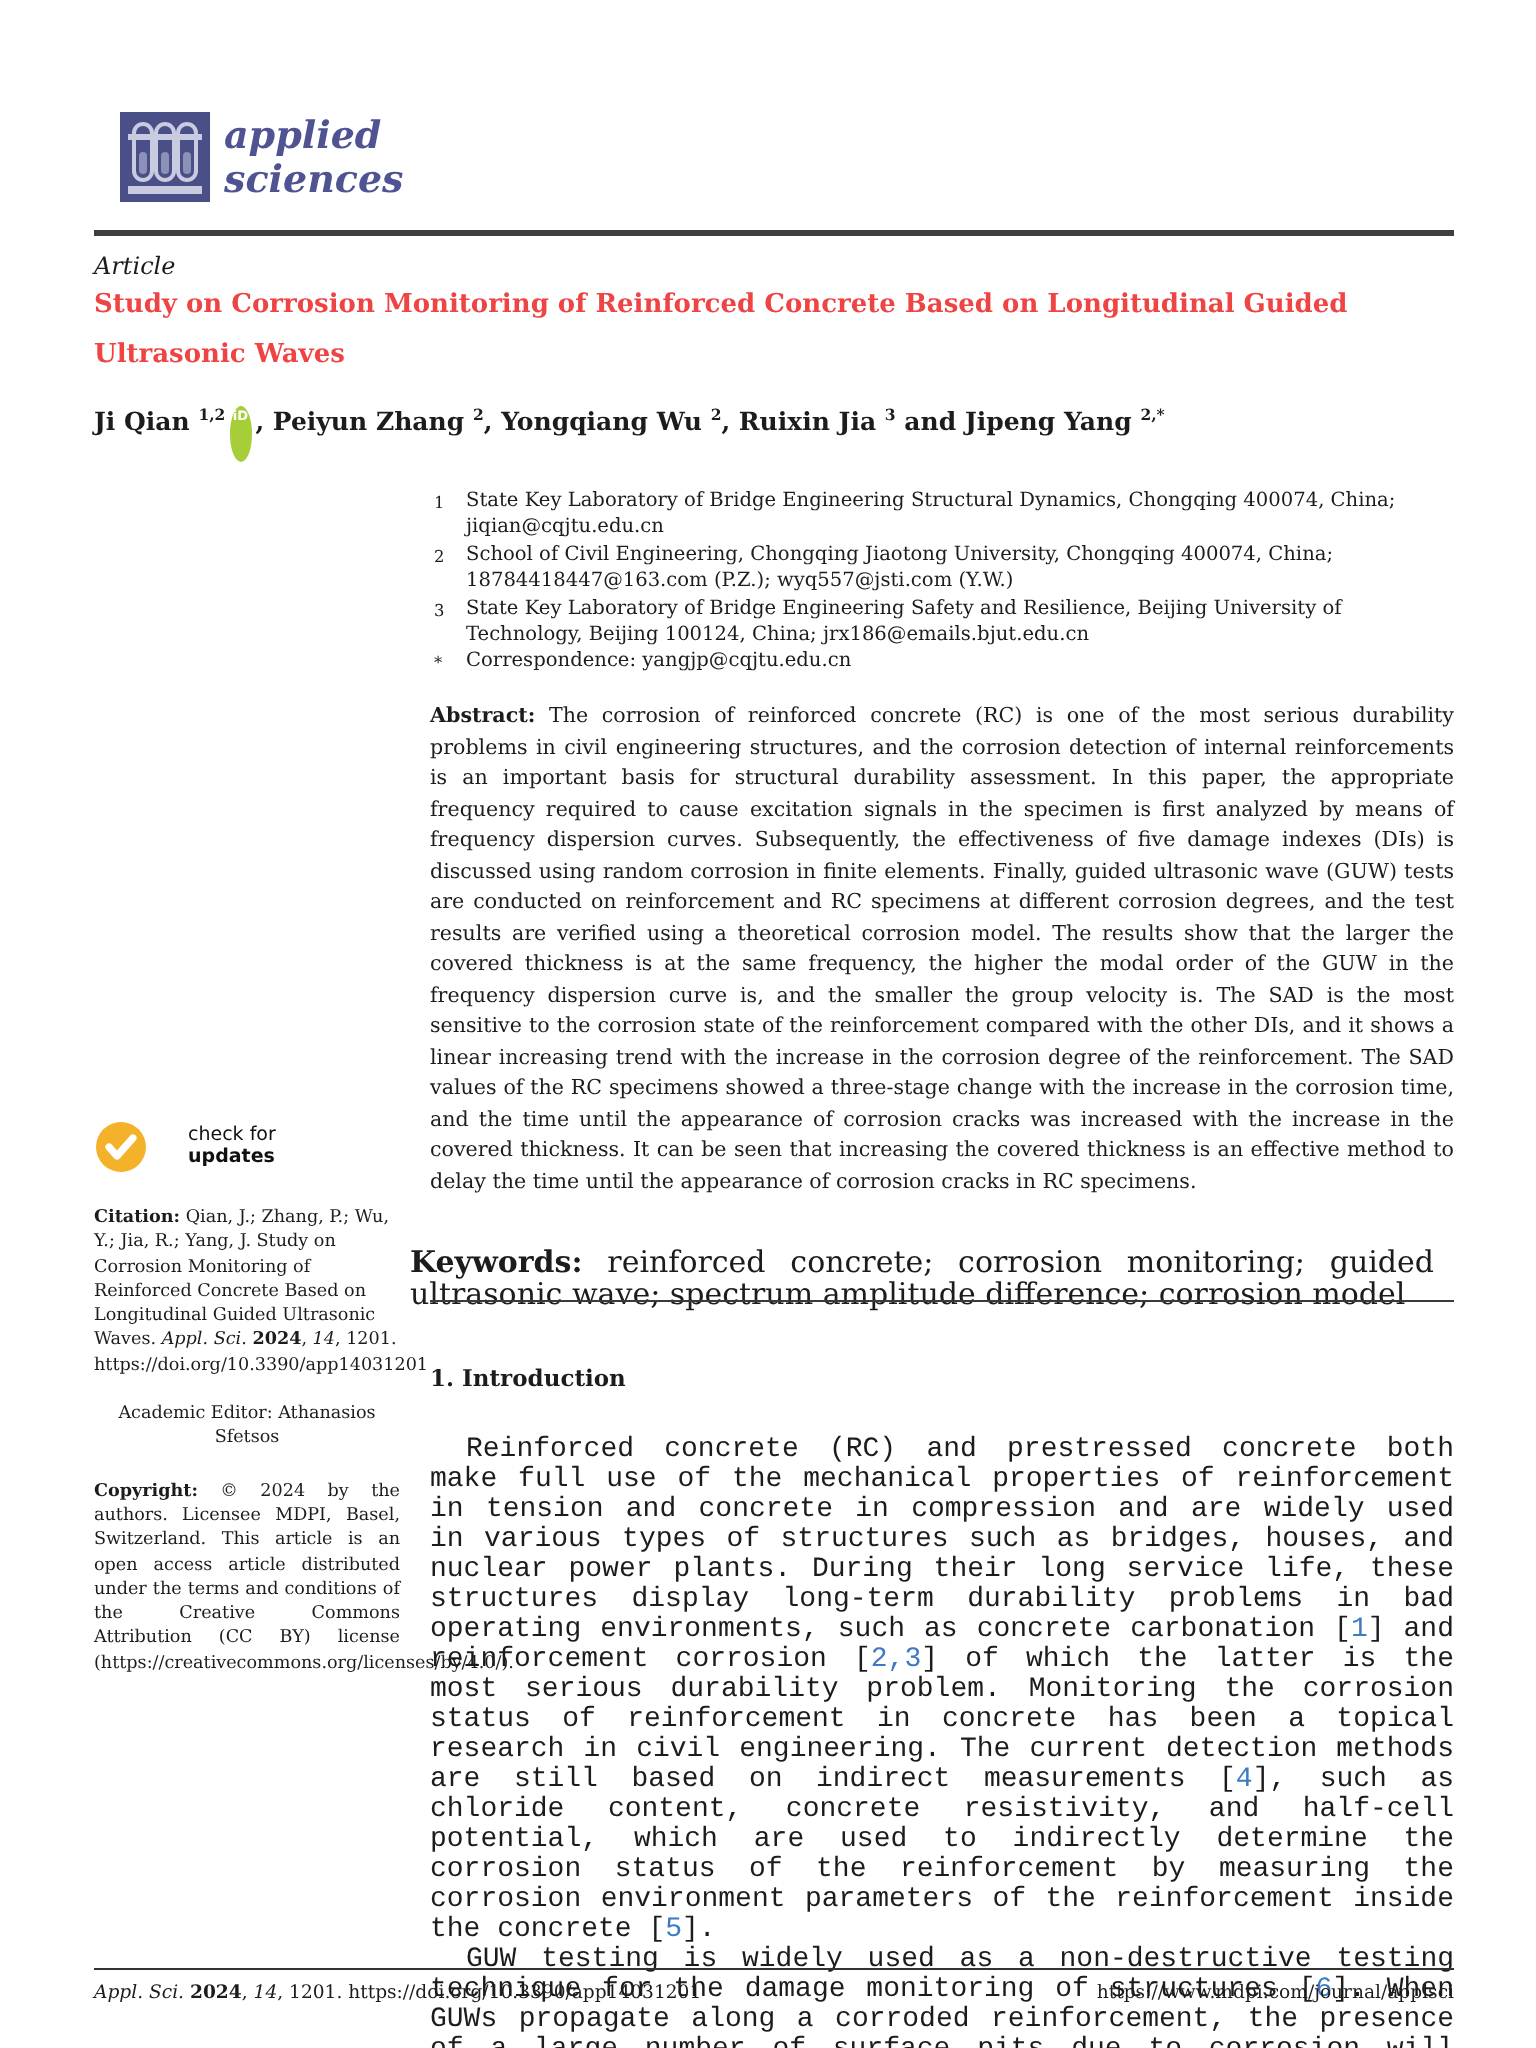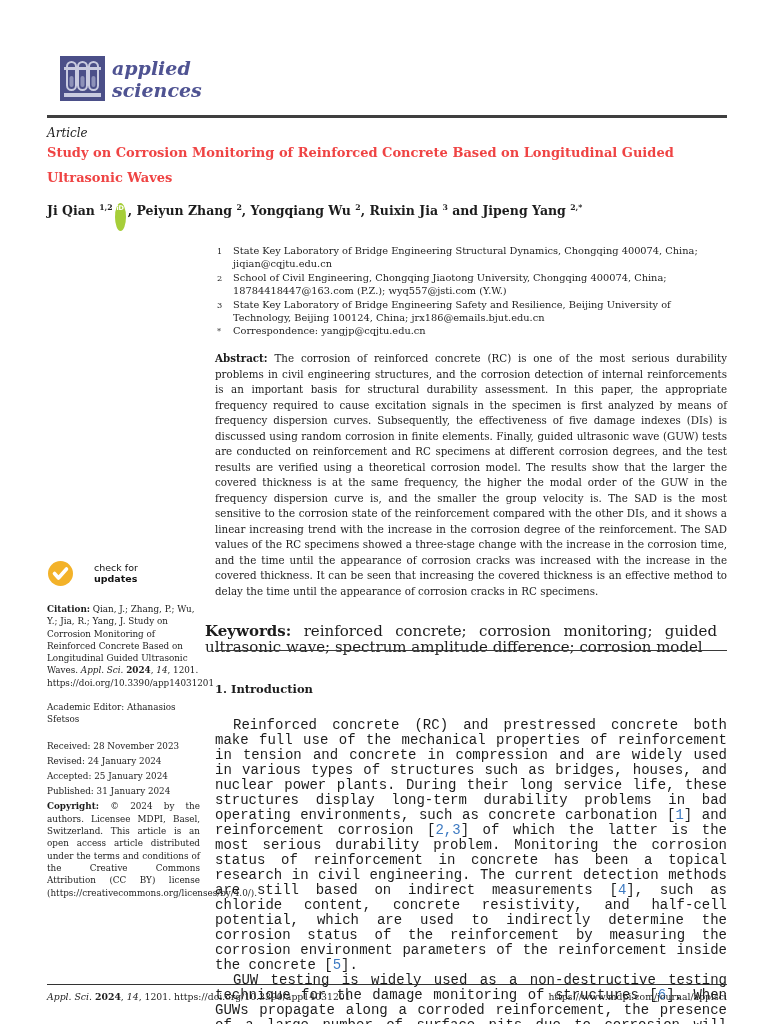--- a/index.html
+++ b/index.html
@@ -29,21 +29,21 @@
   .section{position:absolute;left:215px;top:682px;width:512px;}
   .section h2{margin:0 0 22px 0;font-size:11.5px;font-weight:700;}
   .section p{margin:0;font-size:14px;line-height:15px;text-align:justify;text-indent:18px;font-family:Liberation Mono, monospace;}
 
   
   .sidebar{position:absolute;left:47px;top:560px;width:153px;font-size:8.8px;line-height:12.3px;}
   .check-badge{display:flex;align-items:center;gap:20px;margin:0 0 16px 0;cursor:pointer;}
   .check-text{font-family:"DejaVu Sans",sans-serif;font-size:9.5px;line-height:10.5px;color:#111;}
   .check-text .l2{font-weight:700;}
   .citation{margin-bottom:12px;}
-  .editor{margin-bottom:14px;}
+  .editor{margin-bottom:14px;text-align:center;}
   .dates div{margin-bottom:2.9px;}
   .cc-badge{margin:14px 0 7px 0;}
   .copyright{text-align:justify;}
 
   
   .footer-rule{position:absolute;left:47px;top:984px;width:680px;height:1px;background:#333;}
   .footer{position:absolute;left:47px;top:991px;width:680px;display:flex;justify-content:space-between;font-size:9.3px;}
 
   
   .seg-b{font-weight:700;}
@@ -125,26 +125,20 @@
       </svg>
       <div class="check-text">
         <div class="l1">check for</div>
         <div class="l2">updates</div>
       </div>
     </div>
 
     <div class="citation"><span class="seg-b">Citation:</span><span> Qian, J.; Zhang, P.; Wu, Y.; Jia, R.; Yang, J. Study on Corrosion Monitoring of Reinforced Concrete Based on Longitudinal Guided Ultrasonic Waves. </span><span class="seg-i">Appl. Sci.</span><span> </span><span class="seg-b">2024</span><span>, </span><span class="seg-i">14</span><span>, 1201. https://doi.org/10.3390/app14031201</span></div>
     <div class="editor">Academic Editor: Athanasios Sfetsos</div>
 
-    <div class="dates">
-      <div>Received: 28 November 2023</div>
-      <div>Revised: 24 January 2024</div>
-      <div>Accepted: 25 January 2024</div>
-      <div>Published: 31 January 2024</div>
-    </div>
 
 
     <div class="copyright"><span class="seg-b">Copyright:</span><span> © 2024 by the authors. Licensee MDPI, Basel, Switzerland. This article is an open access article distributed under the terms and conditions of the Creative Commons Attribution (CC BY) license (https://creativecommons.org/licenses/by/4.0/).</span></div>
   </div>
 
   <div class="footer-rule"></div>
   <div class="footer">
     <span><span class="seg-i">Appl. Sci. </span><span class="seg-b">2024</span><span>, </span><span class="seg-i">14</span><span>, 1201. https://doi.org/10.3390/app14031201</span></span>
     <span>https://www.mdpi.com/journal/applsci</span>
   </div>

